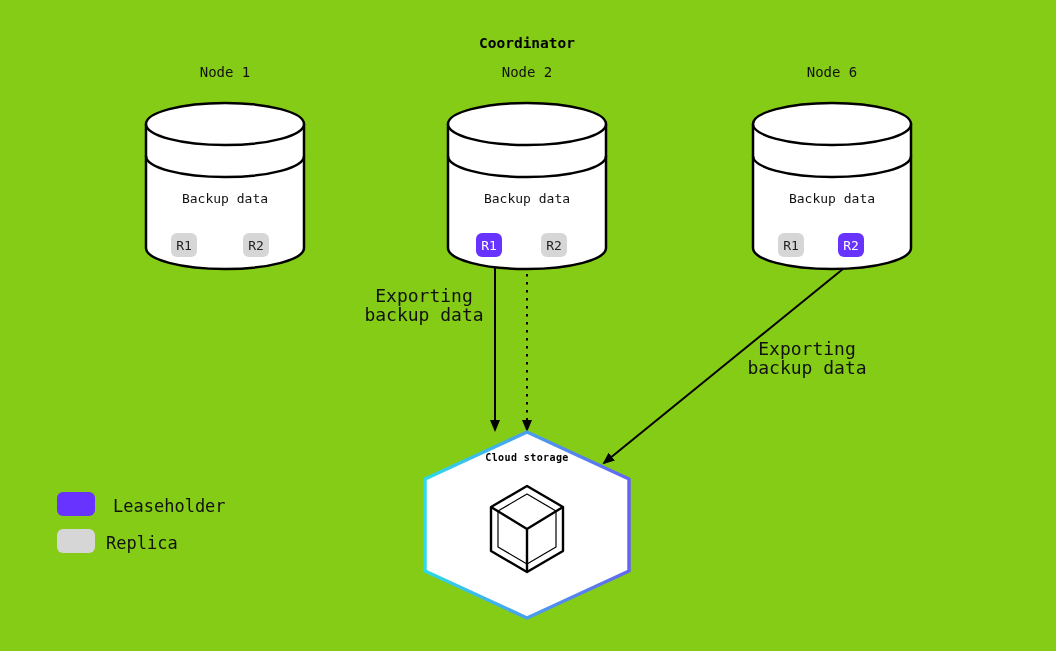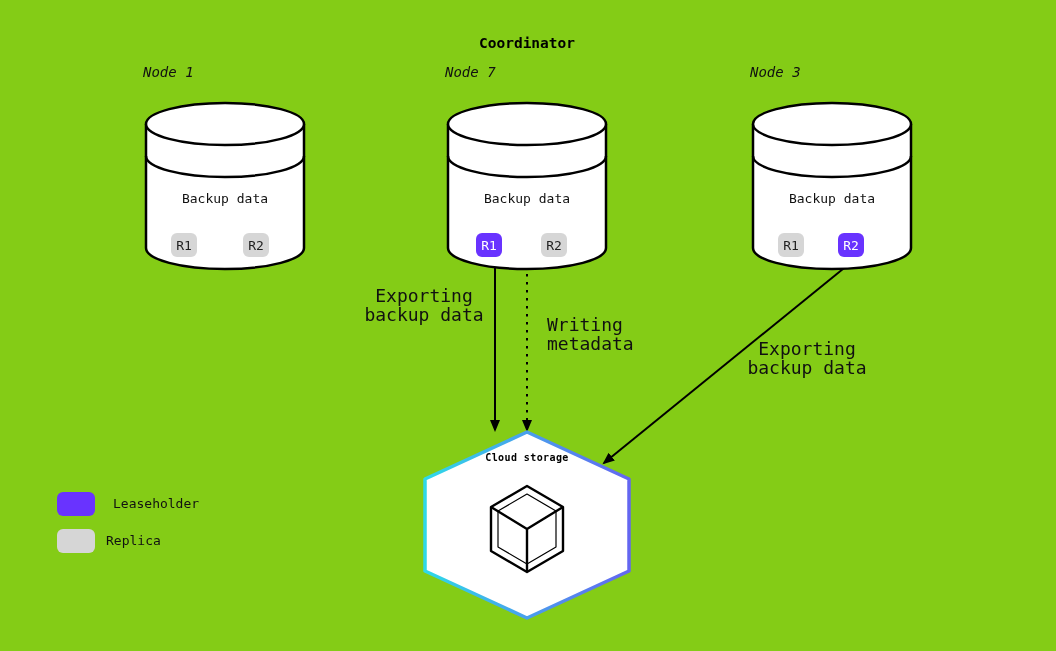--- a/index.html
+++ b/index.html
@@ -1,47 +1,47 @@
 <!DOCTYPE html>
 <html><head>
 <meta charset="utf-8">
 <style>
   * { margin:0; padding:0; box-sizing:border-box; }
   html,body { background:#ffffff; }
   body { font-family:"DejaVu Sans Mono","Liberation Mono",monospace; color:#111; }
   .canvas { position:relative; width:1056px; height:651px; background:#84cc16; overflow:hidden; }
   .abs { position:absolute; }
   .diagram-title { font-weight:bold; font-size:14.5px; text-align:center; color:#000; }
-  .node-label { font-size:14px; color:#111;font-style:italic; }
+  .node-label { font-size:14px; text-align:center; color:#111; }
   .storage-label { font-size:13px; text-align:center; color:#111; }
   .badge {
     position:absolute; width:26px; height:24px; border-radius:6px;
     font-size:13px; display:flex; align-items:center; justify-content:center;
   }
   .badge.replica { background:#d6d6d6; color:#1f1f1f; }
   .badge.leaseholder { background:#6933ff; color:#ffffff; }
   .edge-label { font-size:18px; line-height:19px; color:#111; }
   .center { text-align:center; }
   .cloud-label { font-size:10px; font-weight:bold; letter-spacing:0.4px; text-align:center; color:#000; }
   .legend-swatch { position:absolute; width:38px; height:24px; border-radius:6px; }
   .legend-swatch.leaseholder { background:#6933ff; }
   .legend-swatch.replica { background:#d6d6d6; }
-  .legend-label { font-size:13px; color:#111; }
+  .legend-label { font-size:17px; color:#111; }
   svg { display:block; }
 </style>
 </head>
 <body>
 
 <div class="canvas">
 
   <div class="abs diagram-title" style="left:427px; top:35px; width:200px;">Coordinator</div>
 
   <div class="abs node-label" style="left:143px; top:64px; width:164px;">Node 1</div>
-  <div class="abs node-label" style="left:445px; top:64px; width:164px;">Node 7</div>
-  <div class="abs node-label" style="left:750px; top:64px; width:164px;">Node 3</div>
+  <div class="abs node-label" style="left:445px; top:64px; width:164px;">Node 2</div>
+  <div class="abs node-label" style="left:750px; top:64px; width:164px;">Node 6</div>
 
   <svg class="abs" style="left:0; top:0;" width="1056" height="651" viewBox="0 0 1056 651" aria-hidden="true">
     <defs>
       <marker id="arrowhead" markerUnits="userSpaceOnUse" markerWidth="14" markerHeight="12" refX="10" refY="5" orient="auto">
         <path d="M0,0 L12,5 L0,10 Z" fill="#000"></path>
       </marker>
     </defs>
     <path d="M 495 268 L 495 430" stroke="#000" stroke-width="2" fill="none" marker-end="url(#arrowhead)"></path>
     <path d="M 527 274 L 527 430" stroke="#000" stroke-width="2" fill="none" stroke-dasharray="2.5 5.5" marker-end="url(#arrowhead)"></path>
     <path d="M 854 260 L 604 463" stroke="#000" stroke-width="2" fill="none" marker-end="url(#arrowhead)"></path>
@@ -71,24 +71,20 @@
     <path d="M 3 56 A 79 21 0 0 0 161 56" fill="none" stroke="#000" stroke-width="2.5"></path>
   </svg>
   <div class="abs storage-label" style="left:750px; top:191px; width:164px;">Backup data</div>
   <div class="badge replica" style="left:778px; top:233px;">R1</div>
   <div class="badge leaseholder" style="left:838px; top:233px;">R2</div>
 
   <div class="abs edge-label center" style="left:344px; top:286px; width:160px;">
     <div>Exporting</div>
     <div>backup data</div>
   </div>
-  <div class="abs edge-label" style="left:547px; top:315px; width:130px;">
-    <div>Writing</div>
-    <div>metadata</div>
-  </div>
   <div class="abs edge-label center" style="left:727px; top:339px; width:160px;">
     <div>Exporting</div>
     <div>backup data</div>
   </div>
 
   <svg class="abs" style="left:415px; top:428px;" width="224" height="196" viewBox="0 0 224 196">
     <defs>
       <linearGradient id="hexgrad" x1="0" y1="0" x2="1" y2="0">
         <stop offset="0" stop-color="#2ED9E8"></stop>
         <stop offset="1" stop-color="#6466F1"></stop>

